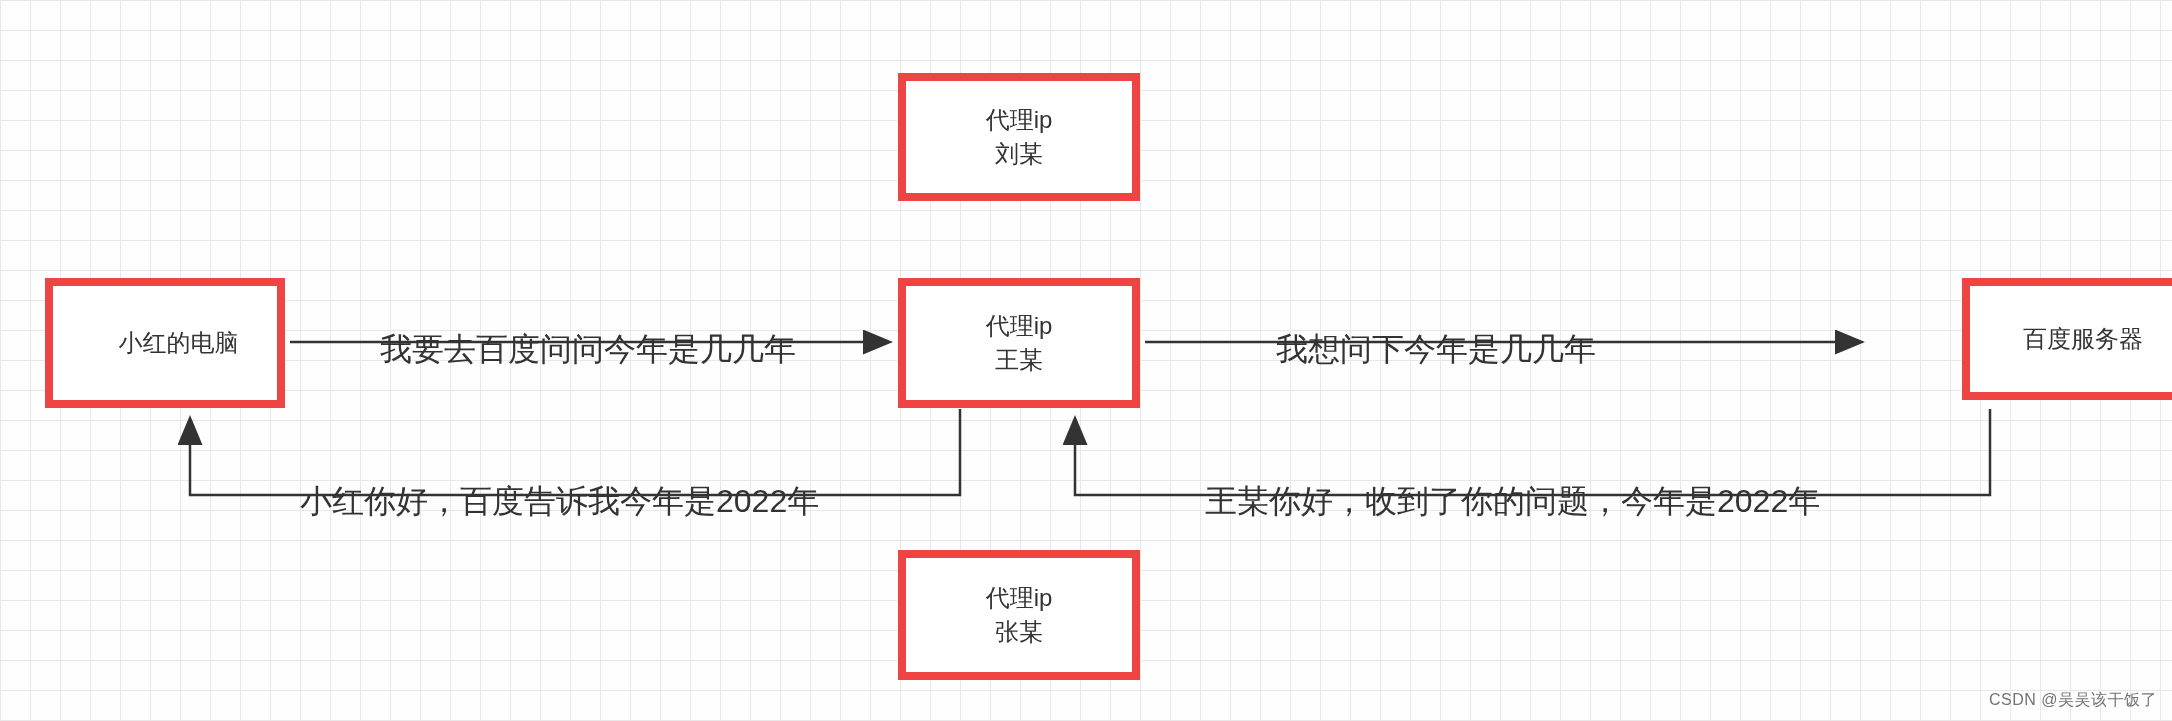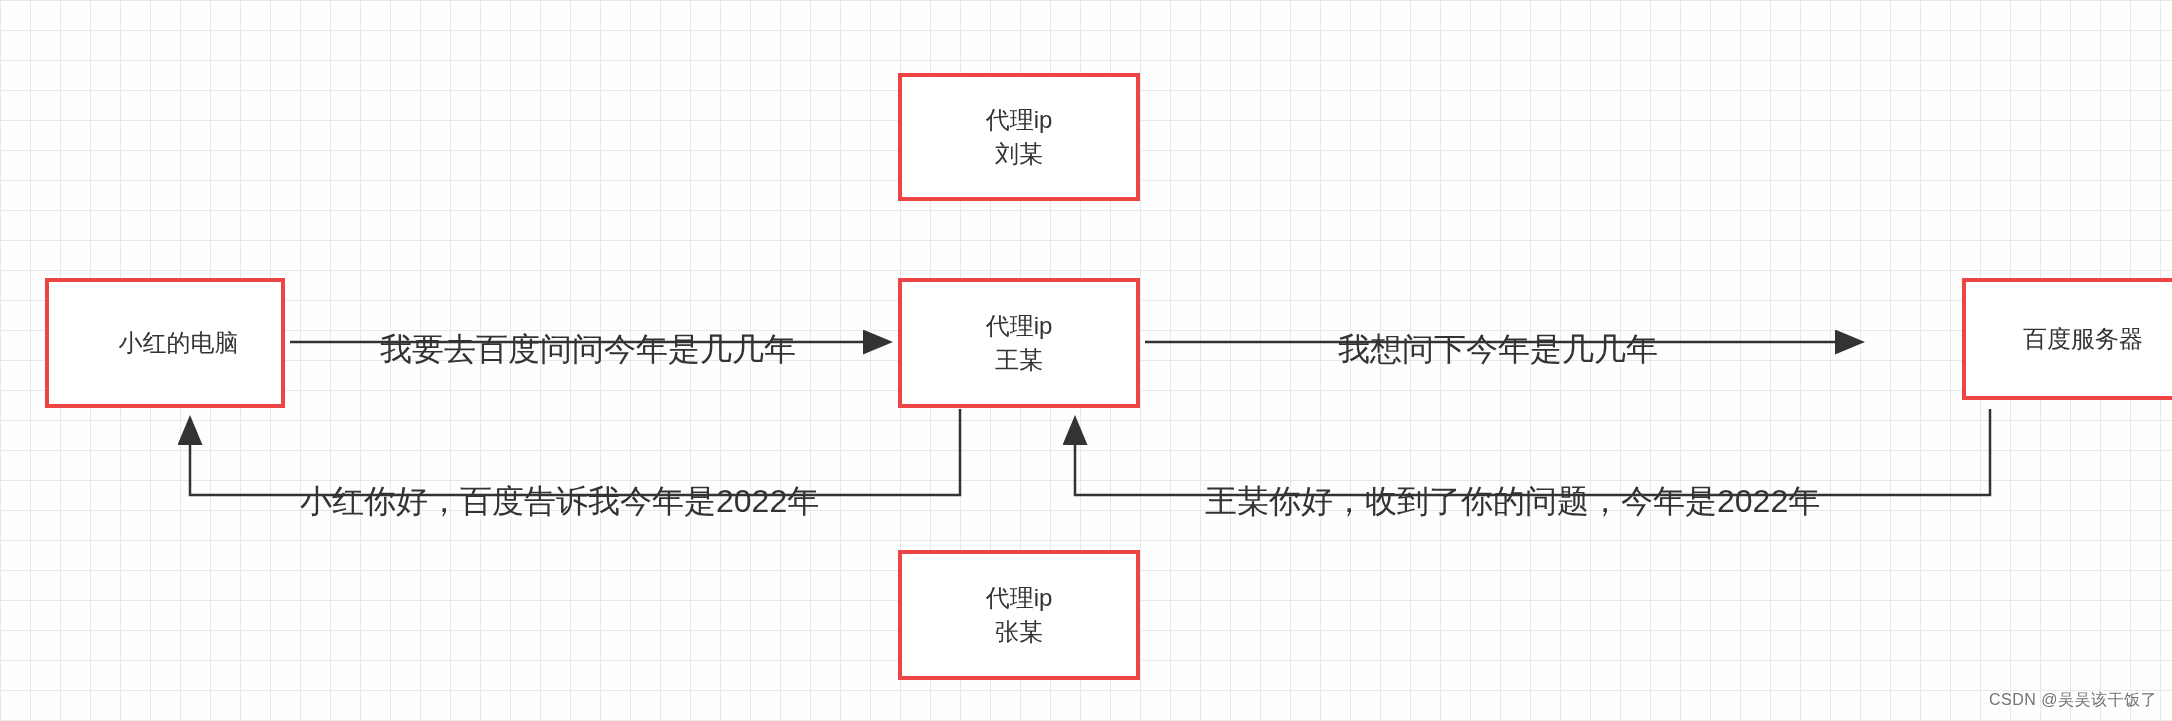--- a/index.html
+++ b/index.html
@@ -11,21 +11,21 @@
         linear-gradient(to bottom, #e8e8e8 1px, transparent 1px);
       background-size: 30px 30px;
       background-color: #fefefe;
       position: relative;
       font-family: -apple-system, BlinkMacSystemFont, "Segoe UI", Arial, sans-serif;
       font-size: 24px;
       color: #333;
     }
     .box {
       position: absolute;
-      border: 4px solid #ef4444;
+      border: 8px solid #ef4444;
       background: #fff;
       display: flex;
       flex-direction: column;
       align-items: center;
       justify-content: center;
       text-align: center;
       line-height: 1.4;
     }
     .label {
       position: absolute;
@@ -73,21 +73,21 @@
 </div>
 
 <div class="box" style="left:1962px; top:278px; width:242px; height:122px;">
   <span>百度服务器</span>
 </div>
 
 <div class="label" style="left:380px; top:328px;">我要去百度问问今年是几几年</div>
 
 <div class="label" style="left:300px; top:480px;">小红你好，百度告诉我今年是2022年</div>
 
-<div class="label" style="left:1338px; top:328px;">我想问下今年是几几年</div>
+<div class="label" style="left:1276px; top:328px;">我想问下今年是几几年</div>
 
 <div class="label" style="left:1205px; top:480px;">王某你好，收到了你的问题，今年是2022年</div>
 
 <div class="watermark">CSDN @吴吴该干饭了</div>
 
 <svg class="arrows">
   <defs>
     <marker id="arrowhead" markerWidth="12" markerHeight="10" refX="10" refY="5" orient="auto">
       <polygon points="0 0, 12 5, 0 10" fill="#333"></polygon>
     </marker>

